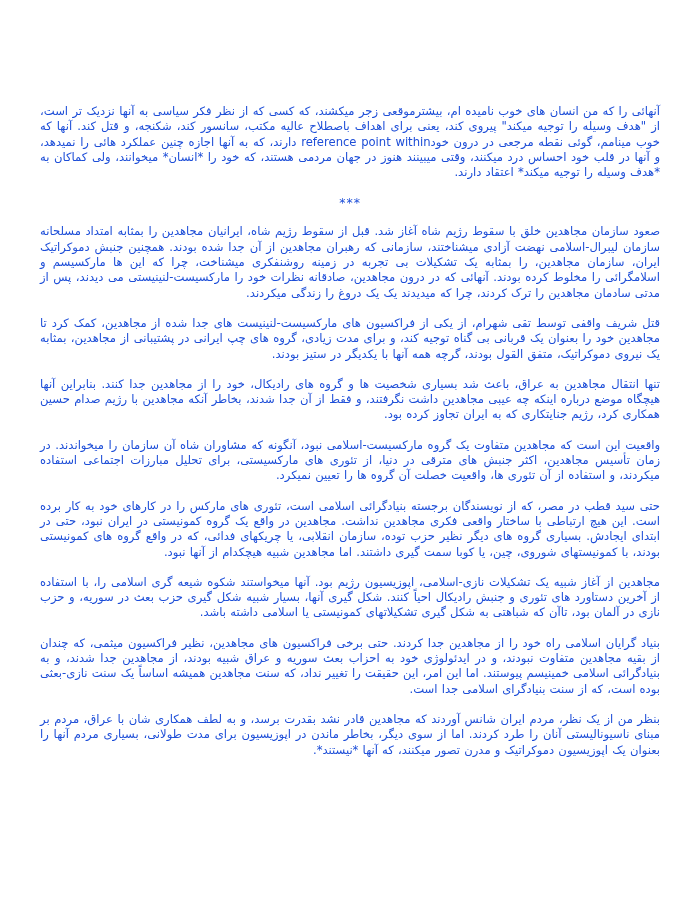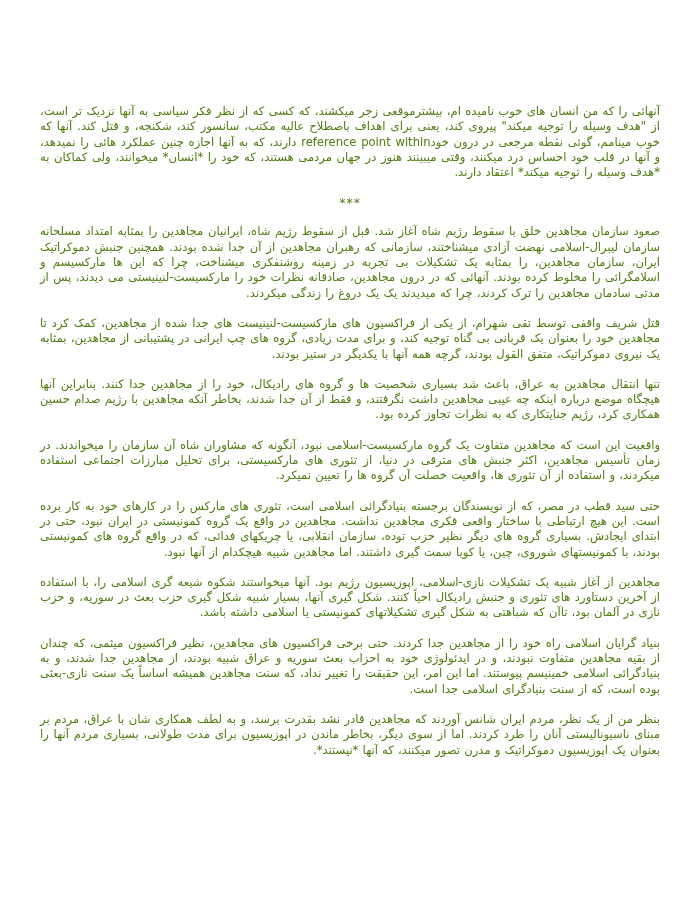--- a/index.html
+++ b/index.html
@@ -13,21 +13,21 @@
     overflow: hidden;
     font-family: "DejaVu Sans", sans-serif;
   }
   .page {
     box-sizing: border-box;
     width: 700px;
     height: 801px;
     background: #ffffff;
     padding: 104px 40px 20px 40px;
     direction: rtl;
-    color: #4d7c0f;
+    color: #1d4ed8;
   }
   .doc-body p.para {
     margin: 0 0 15px 0;
     font-size: 11.6px;
     line-height: 15.3px;
     text-align: justify;
     text-justify: inter-word;
     word-spacing: 0.5px;
   }
   .doc-body p.separator {
@@ -41,20 +41,20 @@
 </style>
 </head>
 <body>
 
 <div class="page">
   <div class="doc-body">
       <p class="para">آنهائی را که من انسان های خوب نامیده ام، بیشترموقعی زجر میکشند، که کسی که از نظر فکر سیاسی به آنها نزدیک تر است، از "هدف وسیله را توجیه میکند" پیروی کند، یعنی برای اهداف باصطلاح عالیه مکتب، سانسور کند، شکنجه، و قتل کند. آنها که خوب مینامم، گوئی نقطه مرجعی در درون خودreference point within دارند، که به آنها اجازه چنین عملکرد هائی را نمیدهد، و آنها در قلب خود احساس درد میکنند، وقتی میبینند هنوز در جهان مردمی هستند، که خود را *انسان* میخوانند، ولی کماکان به *هدف وسیله را توجیه میکند* اعتقاد دارند.</p>
       <p class="separator">***</p>
       <p class="para">صعود سازمان مجاهدین خلق با سقوط رژیم شاه آغاز شد. قبل از سقوط رژیم شاه، ایرانیان مجاهدین را بمثابه امتداد مسلحانه سازمان لیبرال-اسلامی نهضت آزادی میشناختند، سازمانی که رهبران مجاهدین از آن جدا شده بودند. همچنین جنبش دموکراتیک ایران، سازمان مجاهدین، را بمثابه یک تشکیلات بی تجربه در زمینه روشنفکری میشناخت، چرا که این ها مارکسیسم و اسلامگرائی را مخلوط کرده بودند. آنهائی که در درون مجاهدین، صادقانه نظرات خود را مارکسیست-لنینیستی می دیدند، پس از مدتی سادمان مجاهدین را ترک کردند، چرا که میدیدند یک یک دروغ را زندگی میکردند.</p>
       <p class="para">قتل شریف واقفی توسط تقی شهرام، از یکی از فراکسیون های مارکسیست-لنینیست های جدا شده از مجاهدین، کمک کرد تا مجاهدین خود را بعنوان یک قربانی بی گناه توجیه کند، و برای مدت زیادی، گروه های چپ ایرانی در پشتیبانی از مجاهدین، بمثابه یک نیروی دموکراتیک، متفق القول بودند، گرچه همه آنها با یکدیگر در ستیز بودند.</p>
-      <p class="para">تنها انتقال مجاهدین به عراق، باعث شد بسیاری شخصیت ها و گروه های رادیکال، خود را از مجاهدین جدا کنند. بنابراین آنها هیچگاه موضع درباره اینکه چه عیبی مجاهدین داشت نگرفتند، و فقط از آن جدا شدند، بخاطر آنکه مجاهدین با رژیم صدام حسین همکاری کرد، رژیم جنایتکاری که به نظرات تجاوز کرده بود.</p>
+      <p class="para">تنها انتقال مجاهدین به عراق، باعث شد بسیاری شخصیت ها و گروه های رادیکال، خود را از مجاهدین جدا کنند. بنابراین آنها هیچگاه موضع درباره اینکه چه عیبی مجاهدین داشت نگرفتند، و فقط از آن جدا شدند، بخاطر آنکه مجاهدین با رژیم صدام حسین همکاری کرد، رژیم جنایتکاری که به ایران تجاوز کرده بود.</p>
       <p class="para">واقعیت این است که مجاهدین متفاوت یک گروه مارکسیست-اسلامی نبود، آنگونه که مشاوران شاه آن سازمان را میخواندند. در زمان تأسیس مجاهدین، اکثر جنبش های مترقی در دنیا، از تئوری های مارکسیستی، برای تحلیل مبارزات اجتماعی استفاده میکردند، و استفاده از آن تئوری ها، واقعیت خصلت آن گروه ها را تعیین نمیکرد.</p>
       <p class="para">حتی سید قطب در مصر، که از نویسندگان برجسته بنیادگرائی اسلامی است، تئوری های مارکس را در کارهای خود به کار برده است. این هیچ ارتباطی با ساختار واقعی فکری مجاهدین نداشت. مجاهدین در واقع یک گروه کمونیستی در ایران نبود، حتی در ابتدای ایجادش. بسیاری گروه های دیگر نظیر حزب توده، سازمان انقلابی، یا چریکهای فدائی، که در واقع گروه های کمونیستی بودند، با کمونیستهای شوروی، چین، یا کوبا سمت گیری داشتند. اما مجاهدین شبیه هیچکدام از آنها نبود.</p>
       <p class="para">مجاهدین از آغاز شبیه یک تشکیلات نازی-اسلامی، اپوزیسیون رژیم بود. آنها میخواستند شکوه شیعه گری اسلامی را، با استفاده از آخرین دستاورد های تئوری و جنبش رادیکال احیاً کنند. شکل گیری آنها، بسیار شبیه شکل گیری حزب بعث در سوریه، و حزب نازی در آلمان بود، تاآن که شباهتی به شکل گیری تشکیلاتهای کمونیستی یا اسلامی داشته باشد.</p>
       <p class="para">بنیاد گرایان اسلامی راه خود را از مجاهدین جدا کردند. حتی برخی فراکسیون های مجاهدین، نظیر فراکسیون میثمی، که چندان از بقیه مجاهدین متفاوت نبودند، و در ایدئولوژی خود به احزاب بعث سوریه و عراق شبیه بودند، از مجاهدین جدا شدند، و به بنیادگرائی اسلامی خمینیسم پیوستند. اما این امر، این حقیقت را تغییر نداد، که سنت مجاهدین همیشه اساساً یک سنت نازی-بعثی بوده است، که از سنت بنیادگرای اسلامی جدا است.</p>
       <p class="para">بنظر من از یک نظر، مردم ایران شانس آوردند که مجاهدین قادر نشد بقدرت برسد، و به لطف همکاری شان با عراق، مردم بر مبنای ناسیونالیستی آنان را طرد کردند. اما از سوی دیگر، بخاطر ماندن در اپوزیسیون برای مدت طولانی، بسیاری مردم آنها را بعنوان یک اپوزیسیون دموکراتیک و مدرن تصور میکنند، که آنها *نیستند*.</p>
     </div>
 </div>
 
 </body></html>

